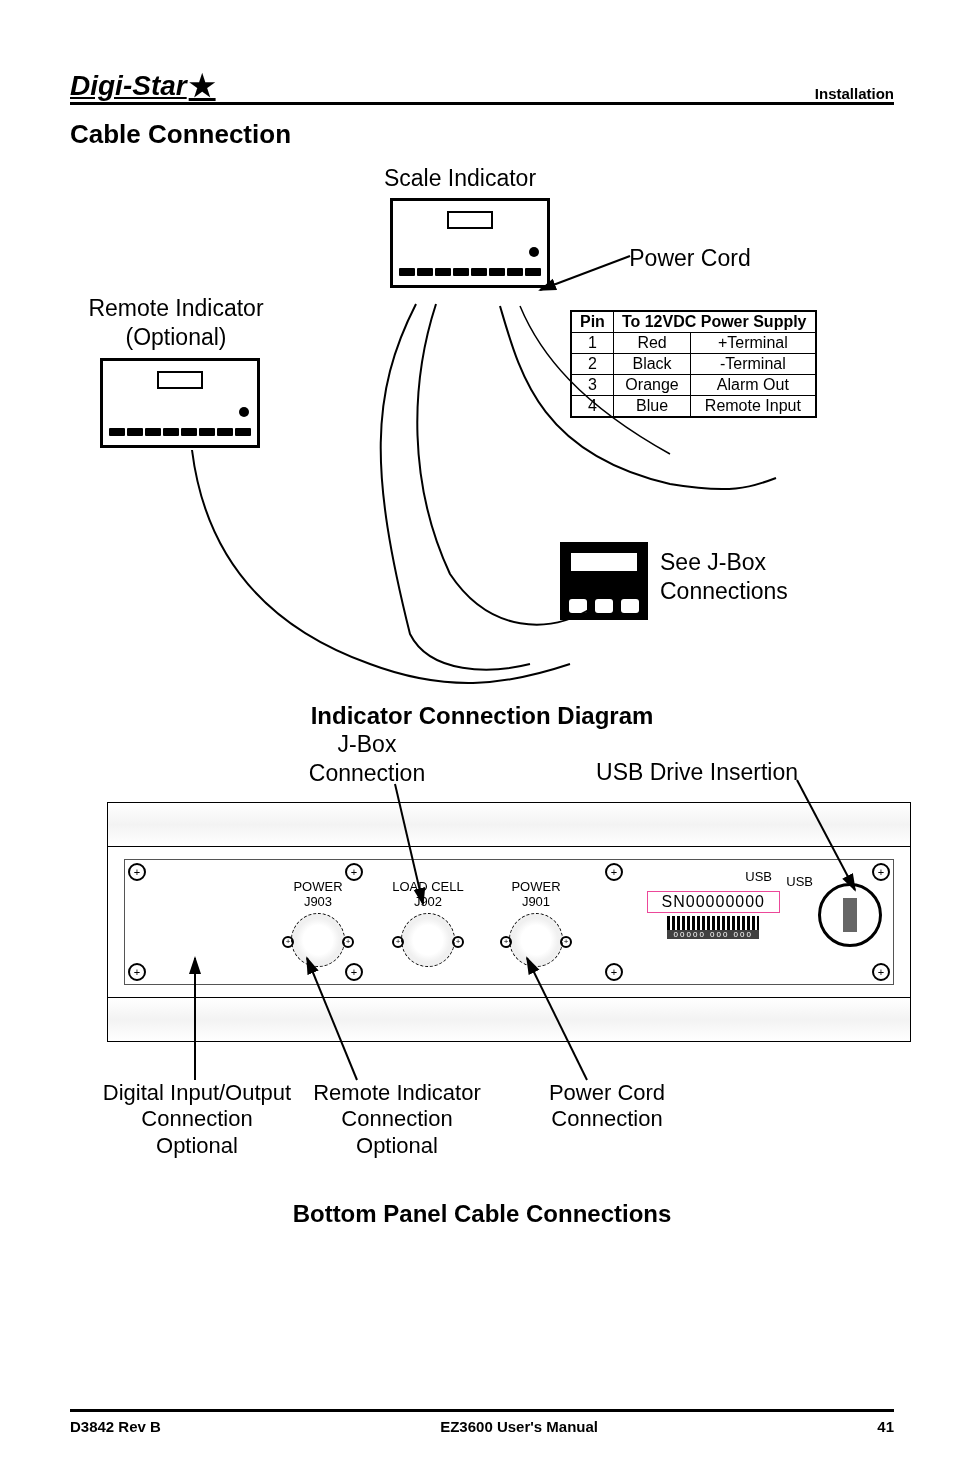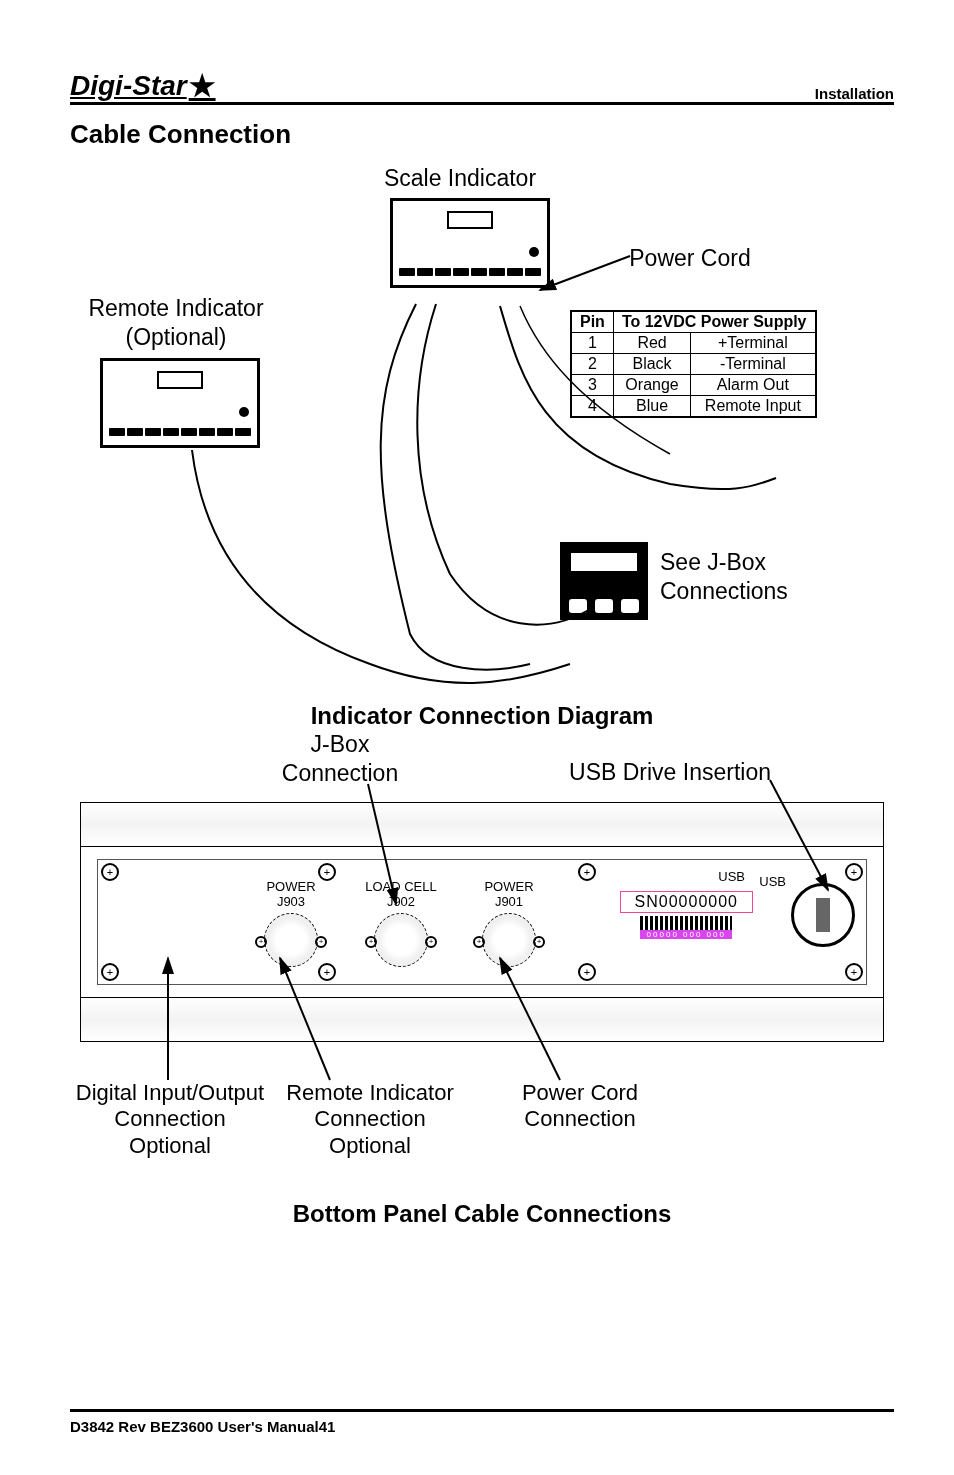--- a/index.html
+++ b/index.html
@@ -23,21 +23,21 @@
   .pin-table { position: absolute; border: 2px solid #000; border-collapse: collapse; font-size: 16px; }
   .pin-table th, .pin-table td { border: 1px solid #000; padding: 1px 8px; text-align: center; }
 
   .jbox { position: absolute; width: 88px; height: 78px; border: 3px solid #000; background: #000; }
   .jbox .jstrip { position: absolute; left: 8px; top: 8px; right: 8px; height: 18px; background: #fff; }
   .jbox .jglands { position: absolute; left: 6px; right: 6px; bottom: 4px; display: flex; justify-content: space-between; }
   .jbox .jglands span { width: 18px; height: 14px; background: #fff; border-radius: 3px; }
 
   .diag-title { font-family: "Arial Black", Arial, sans-serif; font-weight: 900; font-size: 24px; text-align: center; margin-top: 8px; }
 
-  .diagram2 { position: relative; width: 100%; height: 470px; margin-top: 0; }
+  .diagram2 { position: relative; width: 100%; height: 470px; margin-top: 0; margin-left: 27px; }
   .bottom-panel { position: absolute; left: 10px; right: 10px; top: 72px; height: 240px; border: 1px solid #000; }
   .bottom-panel .band { position: absolute; left: 0; right: 0; top: 0; height: 44px; border-bottom: 1px solid #000; background: linear-gradient(#fff,#f3f3f3,#fff); }
   .plate { position: absolute; left: 16px; right: 16px; top: 56px; height: 126px; border: 1px solid #555; }
   .plate .corner { position: absolute; width: 18px; height: 18px; border: 2px solid #000; border-radius: 50%; display:flex; align-items:center; justify-content:center; font-size:11px;}
   .plate .corner::after{content:"+";}
   .cnr-tl{ left:3px; top:3px;} .cnr-tr{ right:3px; top:3px;} .cnr-bl{ left:3px; bottom:3px;} .cnr-br{ right:3px; bottom:3px;}
   .cnr-mt{ left:220px; top:3px;} .cnr-mb{ left:220px; bottom:3px;}
   .cnr-ct{ right:270px; top:3px;} .cnr-cb{ right:270px; bottom:3px;}
 
   .port { position: absolute; text-align: center; }
@@ -50,21 +50,21 @@
   .usb-block { position: absolute; right: 90px; top: 70px; width: 150px; text-align: center; }
   .usb-block .pl { font-size: 13px; }
   .usb-slot { position: absolute; right: 28px; top: 80px; width: 64px; height: 64px; border: 3px solid #000; border-radius: 50%; display: flex; align-items: center; justify-content: center; }
   .usb-slot .slot { width: 14px; height: 34px; background: #666; }
   .foot-band { position: absolute; left: 0; right: 0; bottom: 0; height: 44px; border-top: 1px solid #000; background:linear-gradient(#fff,#f3f3f3,#fff);}
 
   .callout { position: absolute; font-size: 22px; text-align: center; line-height:1.2; }
 
   .bottom-title { font-family: "Arial Black", Arial, sans-serif; font-weight: 900; font-size: 24px; text-align: center; margin-top: 0; }
 
-  .footer { position: absolute; left: 70px; right: 60px; bottom: 40px; border-top: 3px solid #000; display: flex; justify-content: flex-start; font-weight: 900; font-size: 15px; padding-top: 6px; }
+  .footer { position: absolute; left: 70px; right: 60px; bottom: 40px; border-top: 3px solid #000; display: flex; justify-content: space-between; font-weight: 900; font-size: 15px; padding-top: 6px; }
 
   svg.lines { position: absolute; left: 0; top: 0; pointer-events: none; }
 </style>
 </head>
 <body>
 
 <div class="page">
 
   <div class="hdr">
     <span class="brand">
@@ -227,21 +227,21 @@
         </div>
 
         <div class="usb-block" style="">
           <div style="position:absolute;right:-10px;top:-56px;" class="pl">USB</div>
         </div>
       </div>
 
       <div style="position:absolute;right:130px;top:88px;text-align:center;">
         <div style="border:1px solid #ec4899;font-size:16px;padding:1px 14px;letter-spacing:1px;">SN00000000</div>
         <div style="width:92px;height:14px;margin:3px auto 0;background:repeating-linear-gradient(90deg,#000 0 3px,#fff 3px 5px);"></div>
-        <div style="width:92px;margin:0 auto;background:#d946ef;color:#fff;font-size:8px;letter-spacing:2px;">00000 000 000</div>
+        <div style="width:92px;margin:0 auto;background:#404040;color:#fff;font-size:8px;letter-spacing:2px;">00000 000 000</div>
       </div>
       <div style="position:absolute;right:138px;top:66px;font-size:13px;">USB</div>
 
       <div class="usb-slot">
           <div class="slot"></div>
         </div>
       <div class="foot-band"></div>
     </div>
 
     <div class="callout" style="left:-20px;top:350px;width:240px;">

